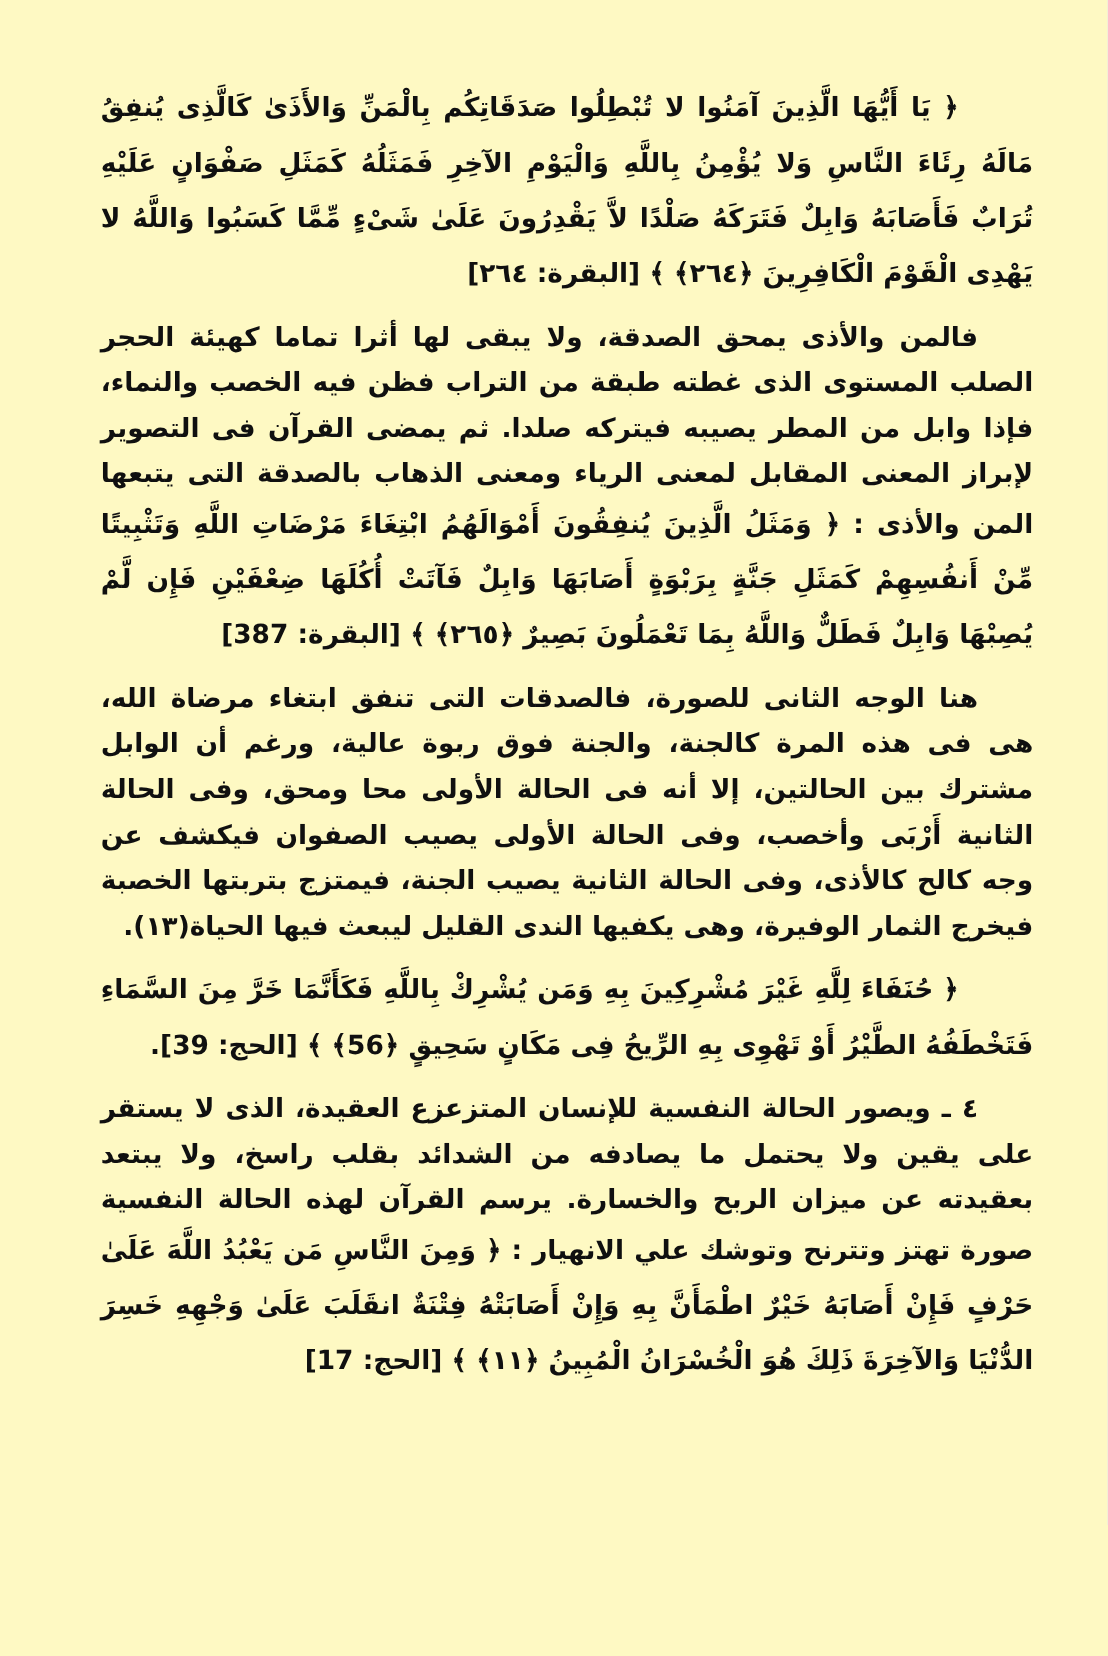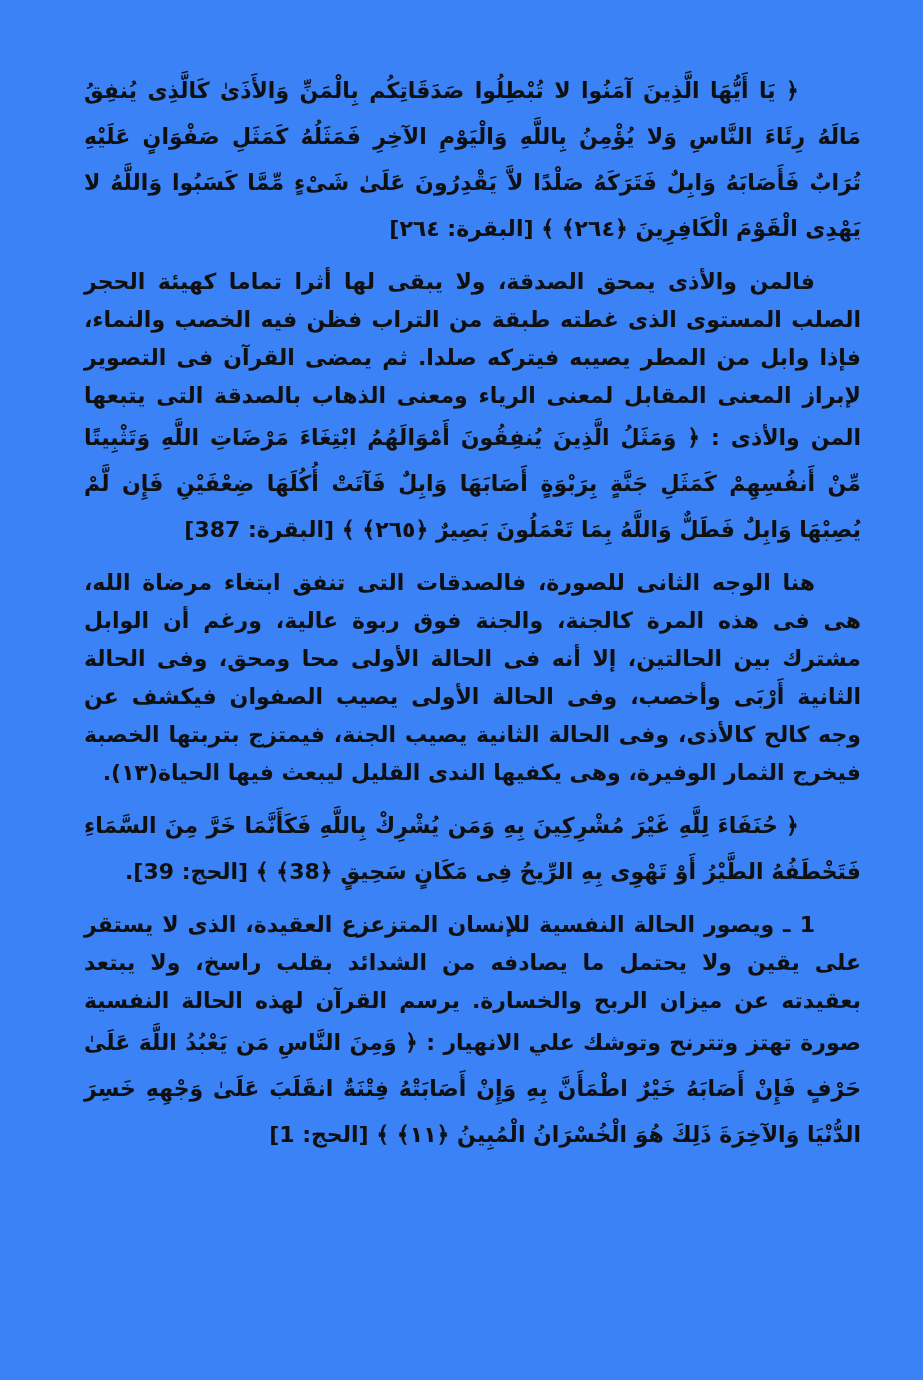--- a/index.html
+++ b/index.html
@@ -5,21 +5,21 @@
   html, body {
     margin: 0;
     padding: 0;
     background: #e8e8e8;
   }
   .page {
     position: relative;
     width: 923px;
     height: 1380px;
     margin: 0 auto;
-    background: #3b82f6;
+    background: #fef9c3;
     box-sizing: border-box;
     padding: 68px 62px 0 84px;
     direction: rtl;
     overflow: hidden;
     font-family: "DejaVu Sans", sans-serif;
     color: #101010;
   }
   .text-block {
     width: 777px;
   }
@@ -71,26 +71,26 @@
       <span class="verse-run">﴿ وَمَثَلُ الَّذِينَ يُنفِقُونَ أَمْوَالَهُمُ ابْتِغَاءَ مَرْضَاتِ اللَّهِ وَتَثْبِيتًا مِّنْ أَنفُسِهِمْ كَمَثَلِ جَنَّةٍ بِرَبْوَةٍ أَصَابَهَا وَابِلٌ فَآتَتْ أُكُلَهَا ضِعْفَيْنِ فَإِن لَّمْ يُصِبْهَا وَابِلٌ فَطَلٌّ وَاللَّهُ بِمَا تَعْمَلُونَ بَصِيرٌ ﴿٢٦٥﴾ ﴾</span>
       <span class="citation-run">[البقرة: 387]</span>
     </p>
 
     <p class="para body-para">
       <span class="body-run">هنا الوجه الثانى للصورة، فالصدقات التى تنفق ابتغاء مرضاة الله، هى فى هذه المرة كالجنة، والجنة فوق ربوة عالية، ورغم أن الوابل مشترك بين الحالتين، إلا أنه فى الحالة الأولى محا ومحق، وفى الحالة الثانية أَرْبَى وأخصب، وفى الحالة الأولى يصيب الصفوان فيكشف عن وجه كالح كالأذى، وفى الحالة الثانية يصيب الجنة، فيمتزج بتربتها الخصبة فيخرج الثمار الوفيرة، وهى يكفيها الندى القليل ليبعث فيها الحياة(١٣).</span>
     </p>
 
 
     <p class="para verse-para">
-      <span class="verse-run">﴿ حُنَفَاءَ لِلَّهِ غَيْرَ مُشْرِكِينَ بِهِ وَمَن يُشْرِكْ بِاللَّهِ فَكَأَنَّمَا خَرَّ مِنَ السَّمَاءِ فَتَخْطَفُهُ الطَّيْرُ أَوْ تَهْوِى بِهِ الرِّيحُ فِى مَكَانٍ سَحِيقٍ ﴿38﴾ ﴾</span>
+      <span class="verse-run">﴿ حُنَفَاءَ لِلَّهِ غَيْرَ مُشْرِكِينَ بِهِ وَمَن يُشْرِكْ بِاللَّهِ فَكَأَنَّمَا خَرَّ مِنَ السَّمَاءِ فَتَخْطَفُهُ الطَّيْرُ أَوْ تَهْوِى بِهِ الرِّيحُ فِى مَكَانٍ سَحِيقٍ ﴿56﴾ ﴾</span>
       <span class="citation-run">[الحج: 39].</span>
     </p>
 
 
     <p class="para body-para">
-      <span class="body-run">1 ـ ويصور الحالة النفسية للإنسان المتزعزع العقيدة، الذى لا يستقر على يقين ولا يحتمل ما يصادفه من الشدائد بقلب راسخ، ولا يبتعد بعقيدته عن ميزان الربح والخسارة. يرسم القرآن لهذه الحالة النفسية صورة تهتز وتترنح وتوشك علي الانهيار :</span>
+      <span class="body-run">٤ ـ ويصور الحالة النفسية للإنسان المتزعزع العقيدة، الذى لا يستقر على يقين ولا يحتمل ما يصادفه من الشدائد بقلب راسخ، ولا يبتعد بعقيدته عن ميزان الربح والخسارة. يرسم القرآن لهذه الحالة النفسية صورة تهتز وتترنح وتوشك علي الانهيار :</span>
       <span class="verse-run">﴿ وَمِنَ النَّاسِ مَن يَعْبُدُ اللَّهَ عَلَىٰ حَرْفٍ فَإِنْ أَصَابَهُ خَيْرٌ اطْمَأَنَّ بِهِ وَإِنْ أَصَابَتْهُ فِتْنَةٌ انقَلَبَ عَلَىٰ وَجْهِهِ خَسِرَ الدُّنْيَا وَالآخِرَةَ ذَلِكَ هُوَ الْخُسْرَانُ الْمُبِينُ ﴿١١﴾ ﴾</span>
-      <span class="citation-run">[الحج: 1]</span>
+      <span class="citation-run">[الحج: 17]</span>
     </p>
 
   </main>
 
 </div>
 
 </body></html>

